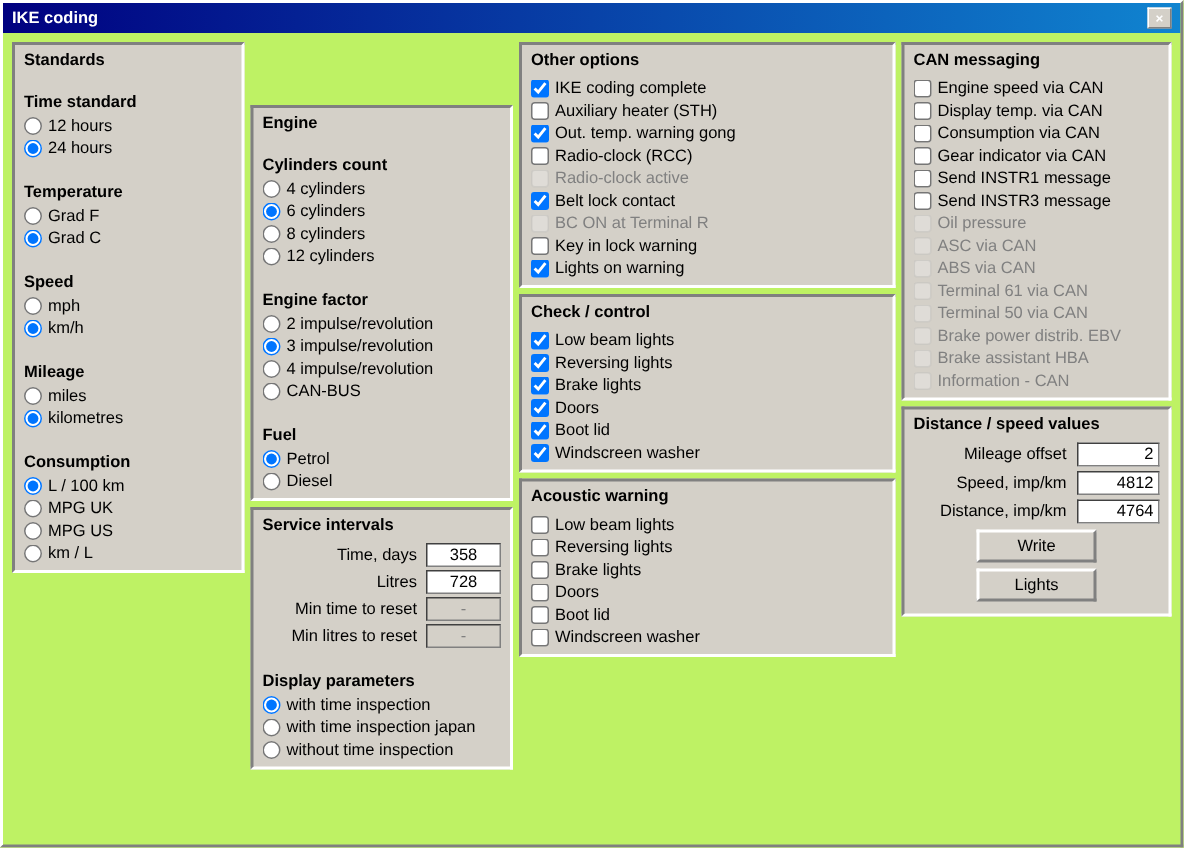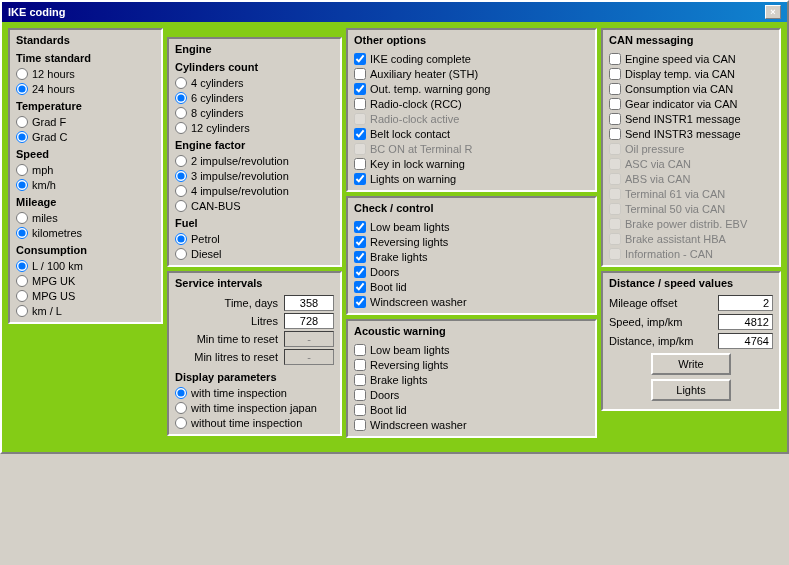--- a/index.html
+++ b/index.html
@@ -4,22 +4,22 @@
   <style>
     * { box-sizing: border-box; margin: 0; padding: 0; }
     body {
       font-family: 'Arial', sans-serif;
       font-size: 11px;
       background: #d4d0c8;
       color: #000;
     }
     .window {
       width: 789px;
-      height: 454px;
-      background: #84cc16;
+      height: 565px;
+      background: #bef264;
       border: 2px solid #fff;
       border-right-color: #808080;
       border-bottom-color: #808080;
       position: relative;
       overflow: hidden;
     }
     .title-bar {
       background: linear-gradient(to right, #000080, #1084d0);
       color: #fff;
       padding: 3px 6px;
@@ -63,21 +63,21 @@
     }
     .panel-title {
       font-weight: bold;
       font-size: 11px;
       margin-bottom: 6px;
       color: #000;
     }
     .section-title {
       font-weight: bold;
       margin-bottom: 3px;
-      margin-top: 4px;
+      margin-top: 16px;
       color: #000;
     }
     .radio-group, .check-group {
       display: flex;
       flex-direction: column;
       gap: 1px;
     }
     .radio-item, .check-item {
       display: flex;
       align-items: center;
@@ -157,20 +157,21 @@
     .distance-value {
       background: #fff;
       border: 1px solid #808080;
       border-top-color: #404040;
       border-left-color: #404040;
       padding: 1px 3px;
       font-size: 11px;
       text-align: right;
     }
     .distance-label {
+      text-align: right;
       padding-right: 4px;
     }
     .btn {
       display: block;
       width: 80px;
       margin: 4px auto;
       padding: 3px 8px;
       font-size: 11px;
       background: #d4d0c8;
       border: 2px solid #fff;

